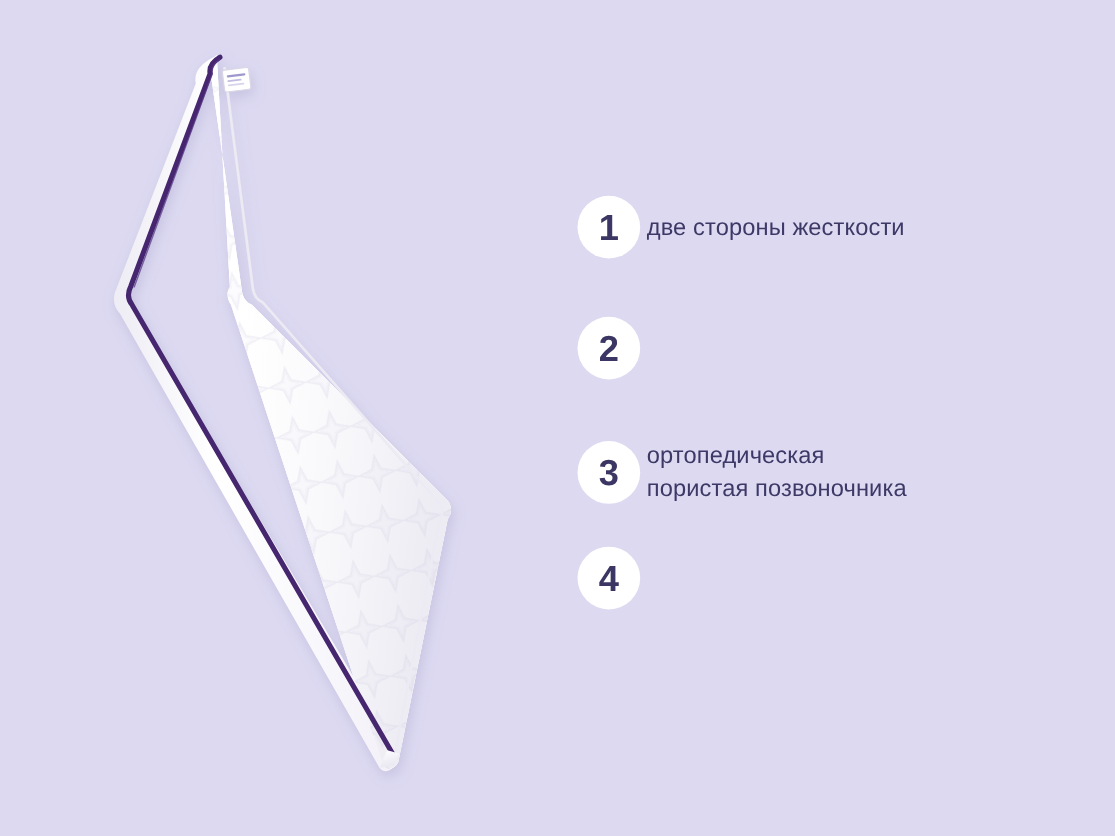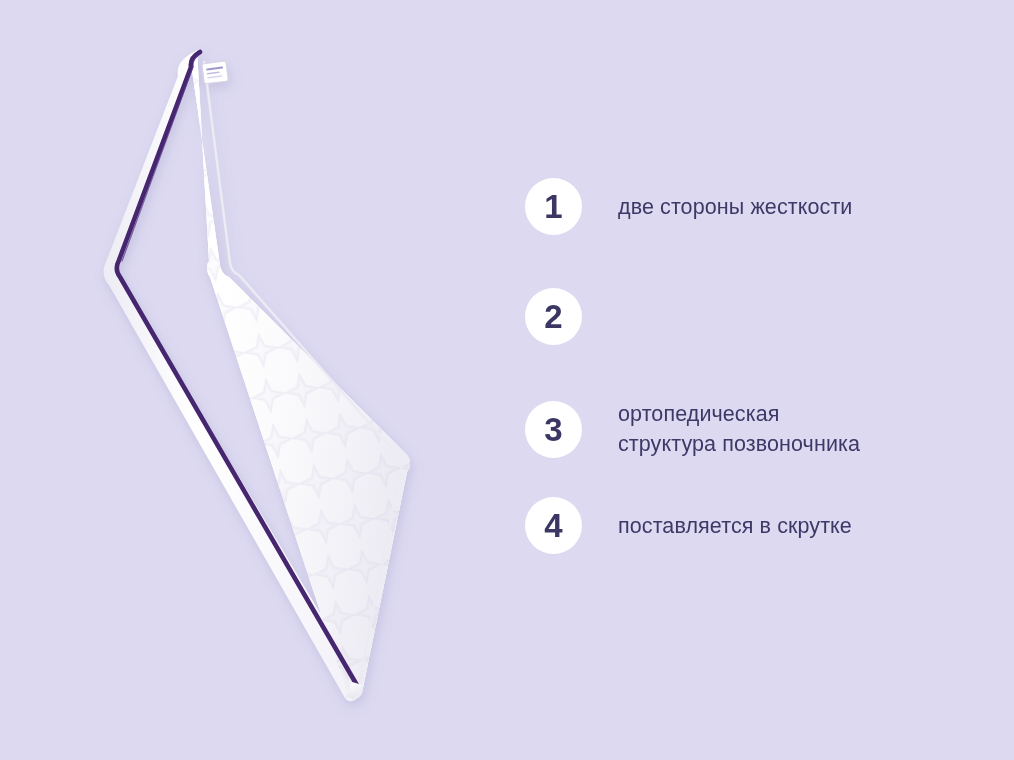--- a/index.html
+++ b/index.html
@@ -66,21 +66,21 @@
     justify-content: center;
     font-size: 33px;
     font-weight: 700;
     line-height: 1;
     color: #3b3663;
     letter-spacing: 0;
     user-select: none;
   }
 
   .feature-text {
-    margin-left: 36px;
+    margin-left: 6px;
     font-size: 21.5px;
     line-height: 30px;
     color: #3d3967;
     letter-spacing: 0.1px;
     white-space: pre-line;
   }
 </style>
 </head>
 <body>
 
@@ -201,23 +201,22 @@
       <div class="feature-text">две стороны жесткости</div>
     </div>
 
     <div class="feature-row r1">
       <div class="badge">2</div>
     </div>
 
     <div class="feature-row r2">
       <div class="badge">3</div>
       <div class="feature-text">ортопедическая
-структура позвоночника</div>
+пористая позвоночника</div>
     </div>
 
     <div class="feature-row r3">
       <div class="badge">4</div>
-      <div class="feature-text">поставляется в скрутке</div>
     </div>
 
   </div>
 
 </div>
 
 </body></html>

